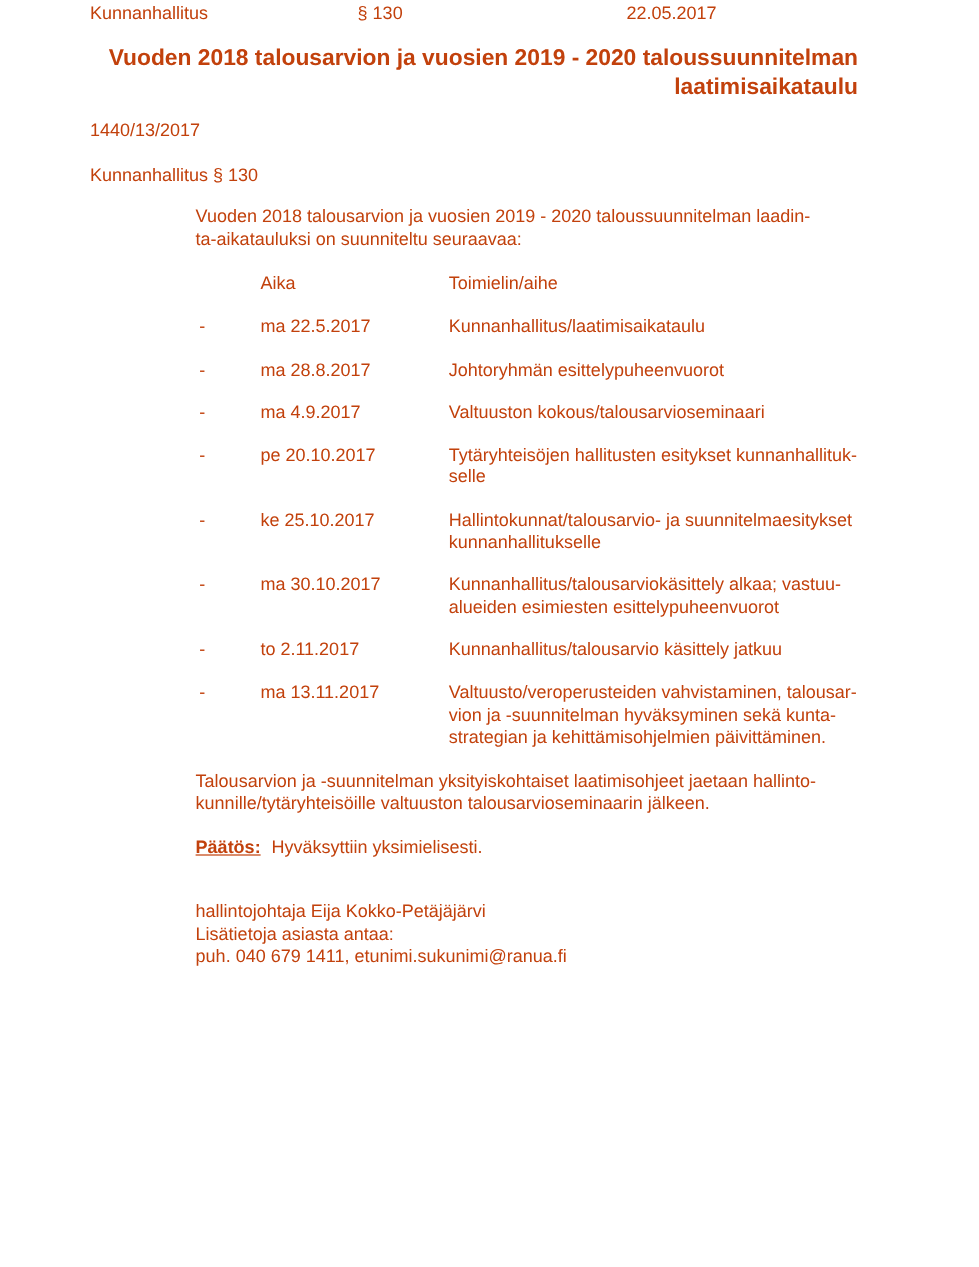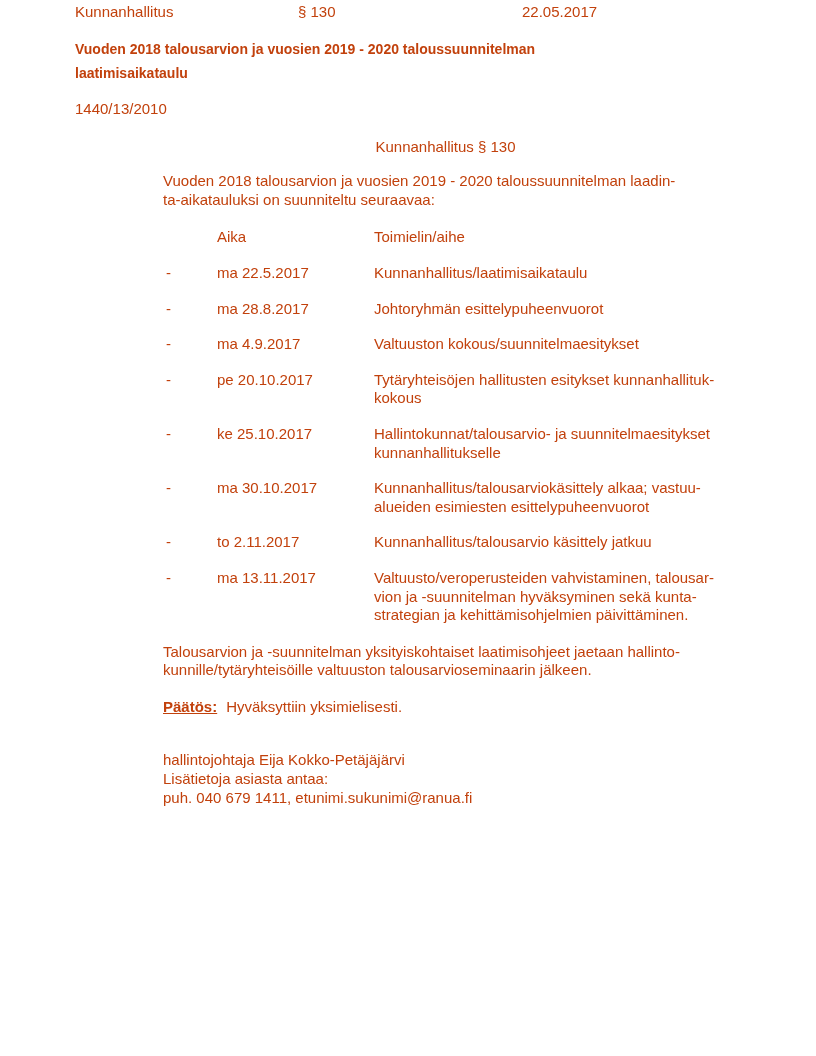--- a/index.html
+++ b/index.html
@@ -24,31 +24,31 @@
     height: 19px;
     margin-top: 3px;
   }
   .doc-header .committee { position: absolute; left: 75px; top: 0; }
   .doc-header .section   { position: absolute; left: 298px; top: 0; }
   .doc-header .date      { position: absolute; left: 522px; top: 0; }
 
   .doc-title {
     margin: 15px 0 0 75px;
     width: 640px;
-    font-size: 14px;
+    font-size: 19px;
     font-weight: bold;
     line-height: 24px;
     white-space: pre-line;
+    text-align: right;
   }
   .case-number {
     margin: 15px 0 0 75px;
   }
   .section-ref {
     margin: 19px 0 0 75px;
-    text-align: center;
   }
 
   .content {
     margin-left: 163px;
     width: 592px;
   }
   .pre { white-space: pre-line; }
 
   .intro {
     margin: 16px 0 0 0;
@@ -86,21 +86,21 @@
 
   <div class="doc-header">
     <span class="committee">Kunnanhallitus</span>
     <span class="section">§ 130</span>
     <span class="date">22.05.2017</span>
   </div>
 
   <h1 class="doc-title">Vuoden 2018 talousarvion ja vuosien 2019 - 2020 taloussuunnitelman
 laatimisaikataulu</h1>
 
-  <p class="case-number">1440/13/2010</p>
+  <p class="case-number">1440/13/2017</p>
 
   <p class="section-ref">Kunnanhallitus § 130</p>
 
   <div class="content">
 
     <p class="intro pre">Vuoden 2018 talousarvion ja vuosien 2019 - 2020 taloussuunnitelman laadin-
 ta-aikatauluksi on suunniteltu seuraavaa:</p>
 
     <div class="schedule">
       <span class="cell bullet"></span>
@@ -110,26 +110,26 @@
       <span class="cell bullet">-</span>
       <span class="cell">ma 22.5.2017</span>
       <span class="cell">Kunnanhallitus/laatimisaikataulu</span>
 
       <span class="cell bullet">-</span>
       <span class="cell">ma 28.8.2017</span>
       <span class="cell">Johtoryhmän esittelypuheenvuorot</span>
 
       <span class="cell bullet">-</span>
       <span class="cell">ma 4.9.2017</span>
-      <span class="cell">Valtuuston kokous/suunnitelmaesitykset</span>
+      <span class="cell">Valtuuston kokous/talousarvioseminaari</span>
 
       <span class="cell bullet">-</span>
       <span class="cell">pe 20.10.2017</span>
       <span class="cell">Tytäryhteisöjen hallitusten esitykset kunnanhallituk-
-kokous</span>
+selle</span>
 
       <span class="cell bullet">-</span>
       <span class="cell">ke 25.10.2017</span>
       <span class="cell">Hallintokunnat/talousarvio- ja suunnitelmaesitykset
 kunnanhallitukselle</span>
 
       <span class="cell bullet">-</span>
       <span class="cell">ma 30.10.2017</span>
       <span class="cell">Kunnanhallitus/talousarviokäsittely alkaa; vastuu-
 alueiden esimiesten esittelypuheenvuorot</span>

